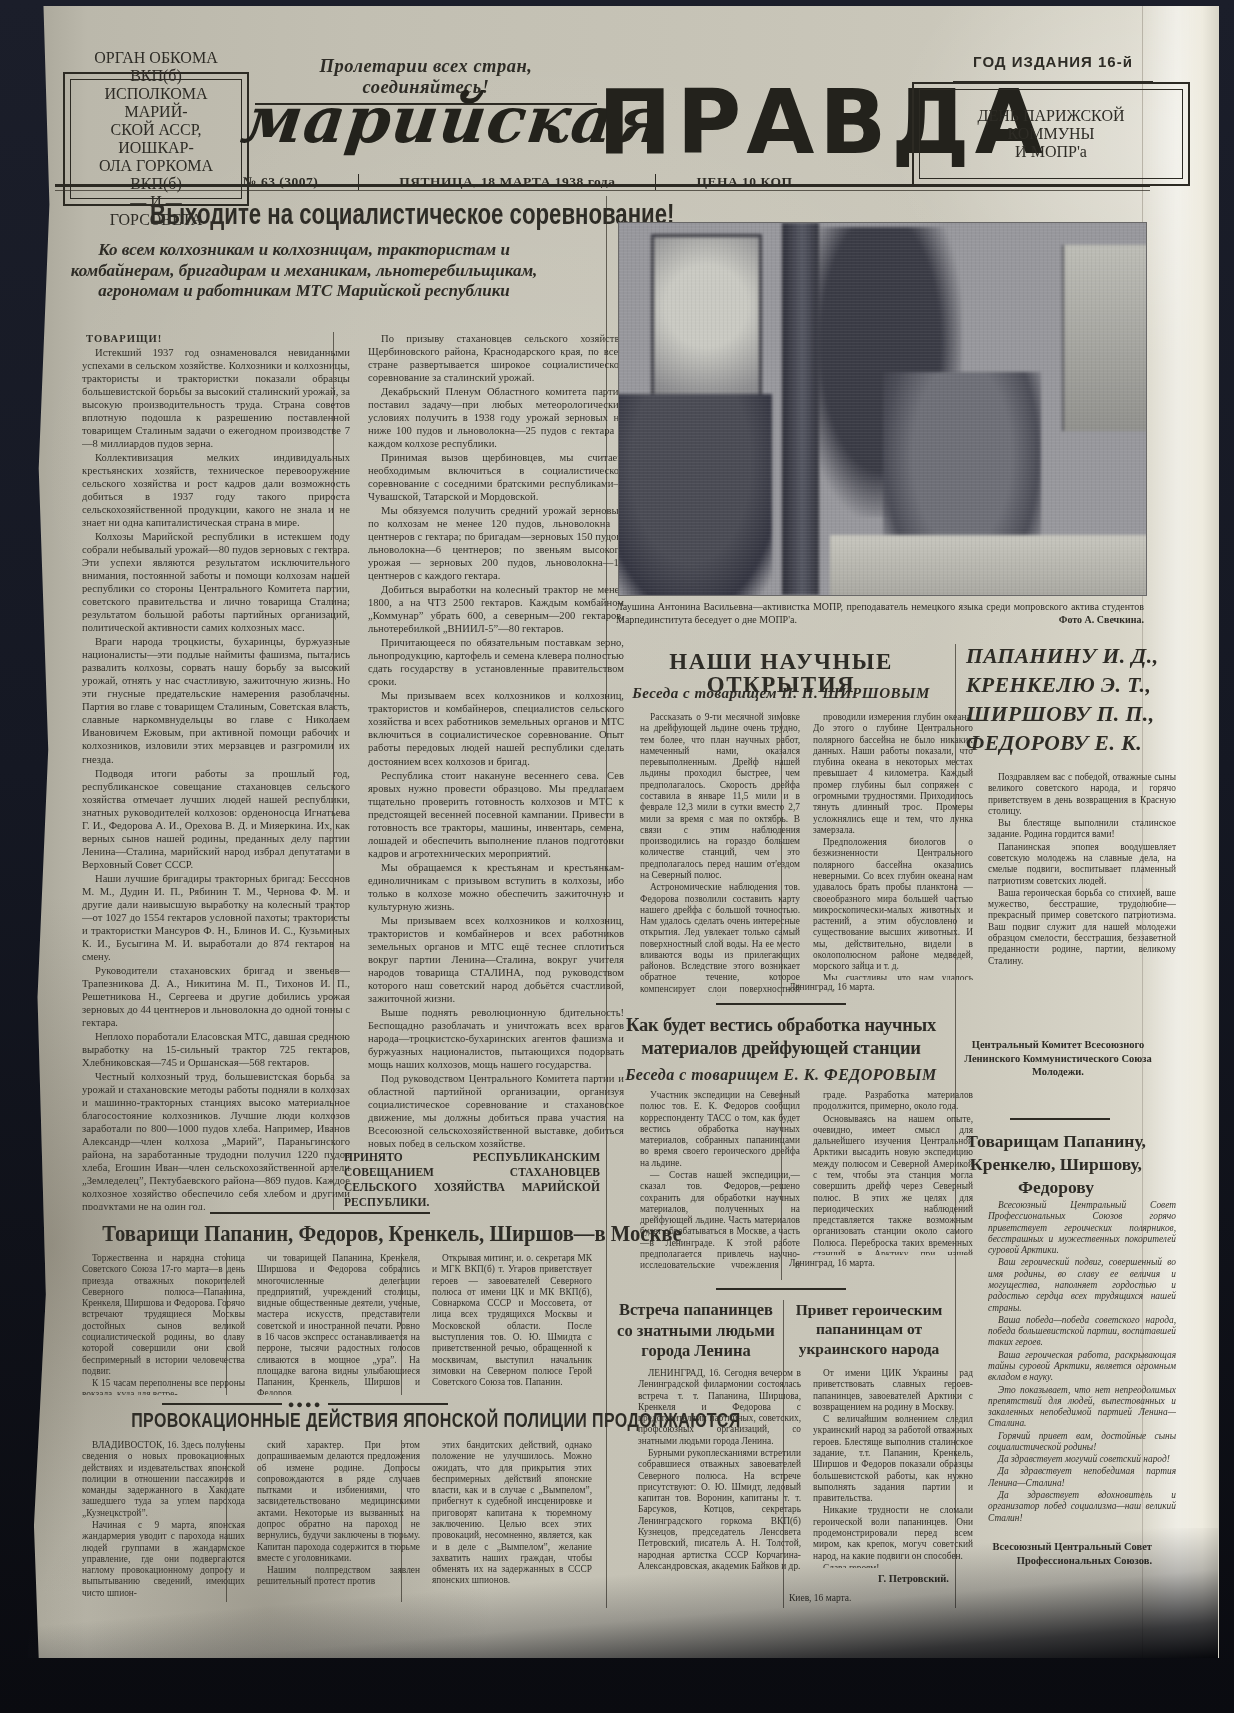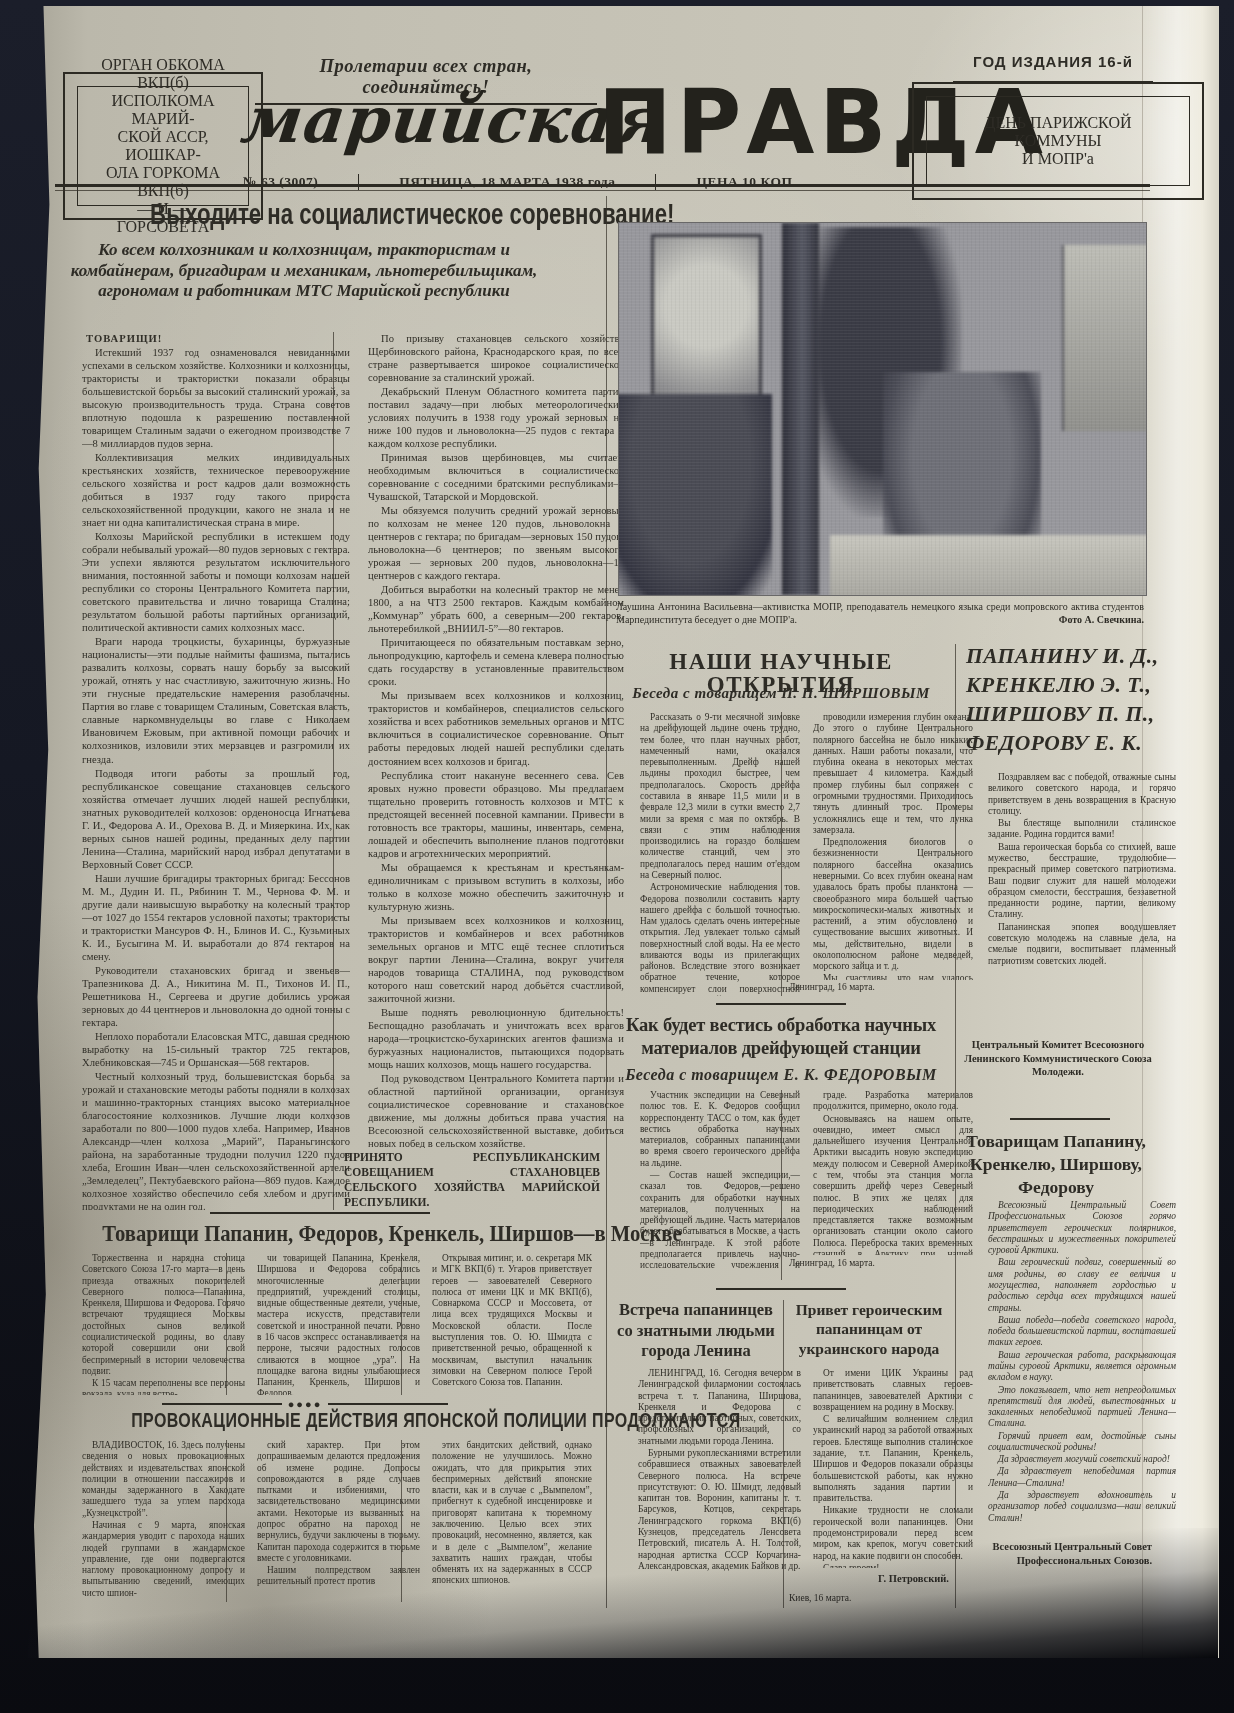--- a/index.html
+++ b/index.html
@@ -20,21 +20,21 @@
     background:linear-gradient(175deg,transparent 42%,rgba(18,19,26,.25) 62%,rgba(12,13,18,.8) 85%,#07080c 100%);pointer-events:none;}
   #paper-edge-right{position:absolute;left:1142px;top:6px;width:76px;height:1652px;
     background:linear-gradient(90deg,transparent,rgba(255,255,253,.45) 45%,#eeebdf 78%,#d7d4c7 100%);
     border-left:1px solid rgba(90,85,70,.25);pointer-events:none;}
   .vrule{width:1px;background:rgba(52,48,40,.7);}
   .hrule{height:1px;background:rgba(52,48,40,.75);}
   .hrule-thick{height:3px;background:#2c2a23;}
   .dots{display:flex;align-items:center;gap:6px;justify-content:center;color:#2c2a23;}
   .dots .bar{height:2px;background:#2c2a23;flex:0 0 120px;}
   
-  .dbox{border:2px solid #2c2a23;padding:12px;background:transparent;}
+  .dbox{border:2px solid #2c2a23;padding:5px;background:transparent;}
   .dbox-in{border:1px solid #2c2a23;padding:6px 6px;height:100%;box-sizing:border-box;
     display:flex;flex-direction:column;justify-content:center;text-align:center;}
   .dbox-in p{margin:0;text-indent:0;}
   #slogan{font:bold italic 18.5px "Liberation Serif",serif;text-align:center;
     border-bottom:2.5px solid #2c2a23;padding-bottom:5px;letter-spacing:.5px;}
   #mari-script{font:bold italic 64px/1 "DejaVu Serif",serif;transform:skewX(-7deg);letter-spacing:1px;color:#23221c;}
   #pravda{font:bold 88px/1 "DejaVu Sans",sans-serif;letter-spacing:5px;color:#23221c;
     transform:scaleY(1.02);transform-origin:top left;}
   #edition-year{font:bold 15px "Liberation Sans",sans-serif;border-bottom:2px solid #2c2a23;
     padding-bottom:11px;letter-spacing:1px;}
@@ -220,22 +220,22 @@
 
   <div class="abs" id="h-pap" style="left:966px;top:642px;width:186px;">
       <p>ПАПАНИНУ И. Д.,</p>
       <p>КРЕНКЕЛЮ Э. Т.,</p>
       <p>ШИРШОВУ П. П.,</p>
       <p>ФЕДОРОВУ Е. К.</p>
     </div>
   <div class="abs col col-s" style="left:964px;top:772px;width:188px;height:262px;">
       <p>Поздравляем вас с победой, отважные сыны великого советского народа, и горячо приветствуем в день возвращения в Красную столицу.</p>
       <p>Вы блестяще выполнили сталинское задание. Родина гордится вами!</p>
+      <p>Папанинская эпопея воодушевляет советскую молодежь на славные дела, на смелые подвиги, воспитывает пламенный патриотизм советских людей.</p>
       <p>Ваша героическая борьба со стихией, ваше мужество, бесстрашие, трудолюбие—прекрасный пример советского патриотизма. Ваш подвиг служит для нашей молодежи образцом смелости, бесстрашия, беззаветной преданности родине, партии, великому Сталину.</p>
-      <p>Папанинская эпопея воодушевляет советскую молодежь на славные дела, на смелые подвиги, воспитывает пламенный патриотизм советских людей.</p>
     </div>
   <div class="abs signature" style="left:964px;top:1038px;width:188px;">Центральный Комитет Всесоюзного Ленинского Коммунистического Союза Молодежи.</div>
 
   <div class="abs hrule-thick" style="left:1010px;top:1118px;width:100px;height:2px;"></div>
 
   <div class="abs" id="h-tov" style="left:960px;top:1130px;width:192px;">Товарищам Папанину, Кренкелю, Ширшову, Федорову</div>
   <div class="abs col col-s" style="left:964px;top:1200px;width:188px;height:336px;font-style:italic;">
       <p>Всесоюзный Центральный Совет Профессиональных Союзов горячо приветствует героических полярников, бесстрашных и мужественных покорителей суровой Арктики.</p>
       <p>Ваш героический подвиг, совершенный во имя родины, во славу ее величия и могущества, наполняет гордостью и радостью сердца всех трудящихся нашей страны.</p>
       <p>Ваша победа—победа советского народа, победа большевистской партии, воспитавшей таких героев.</p>

